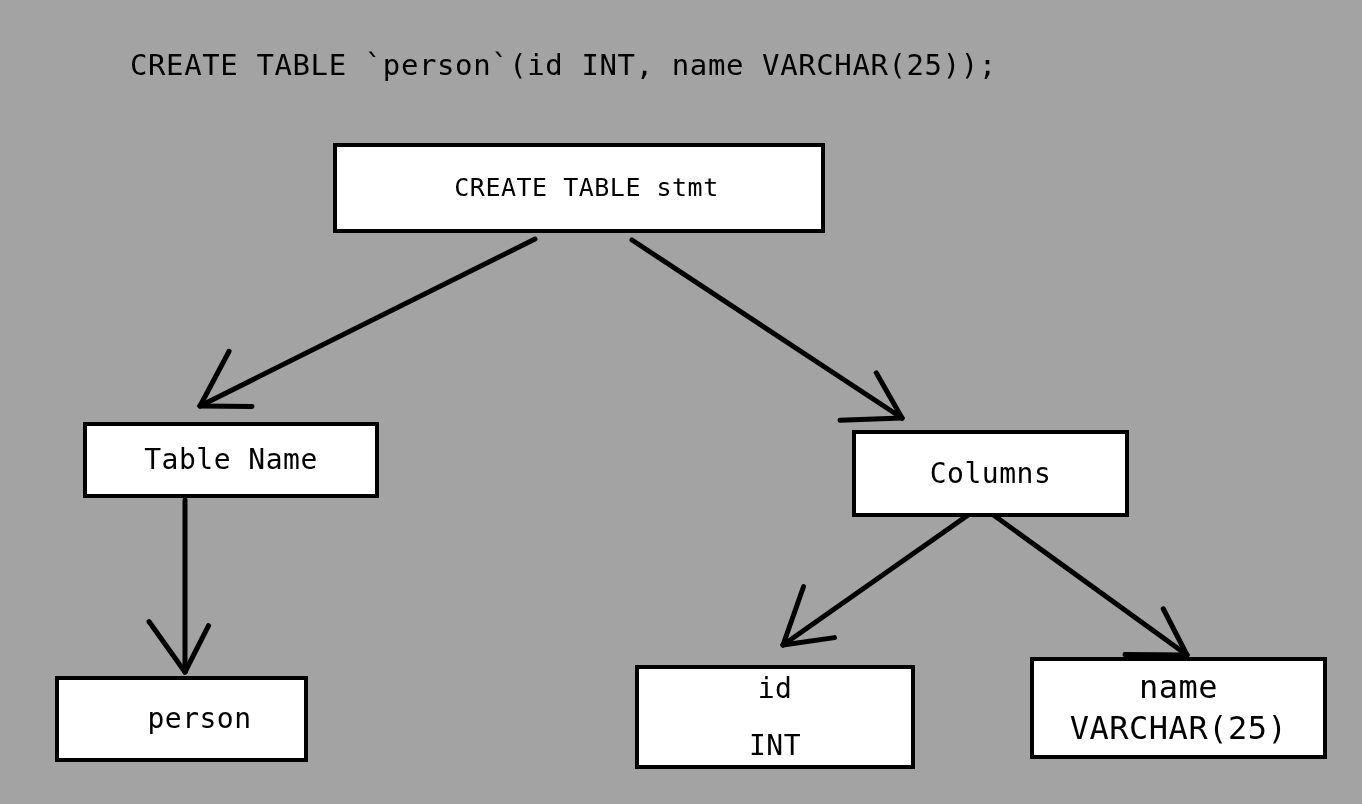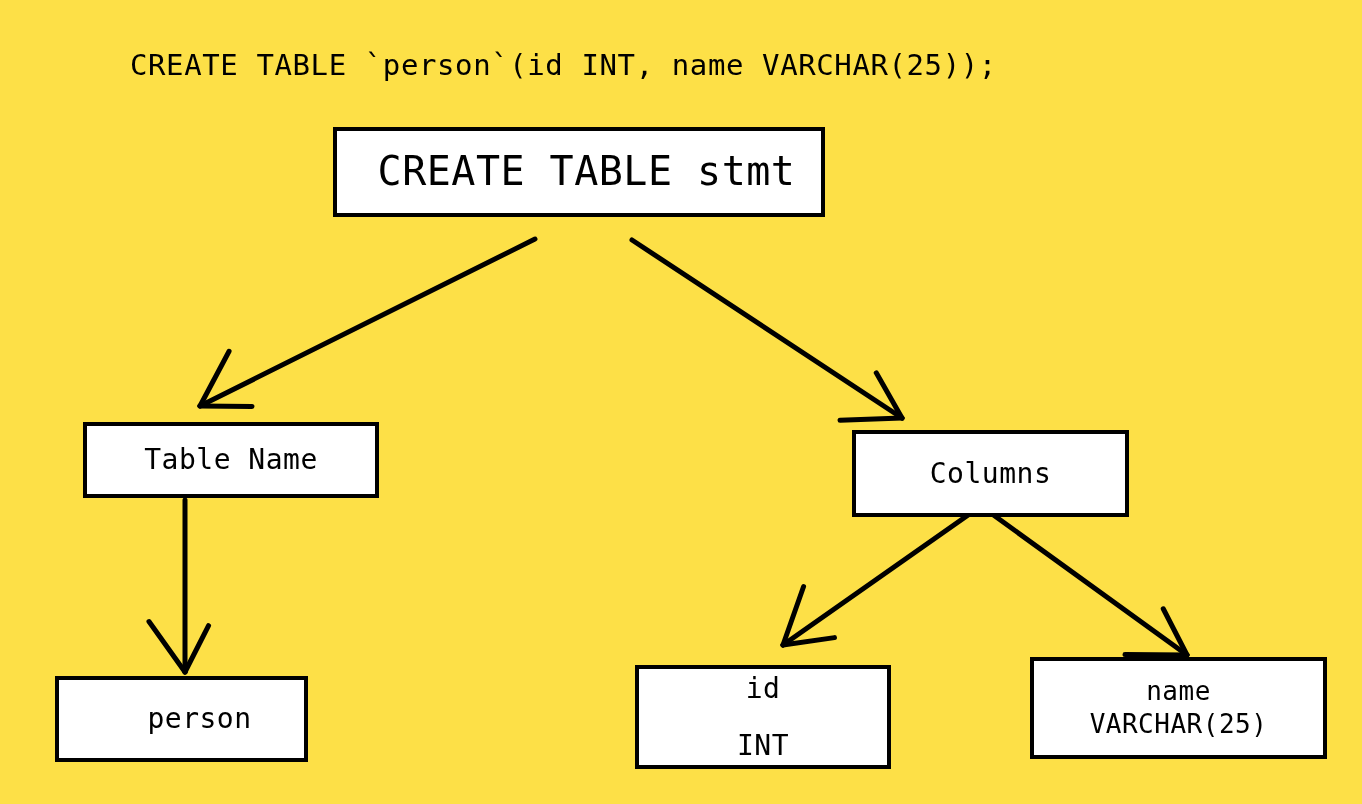--- a/index.html
+++ b/index.html
@@ -8,21 +8,21 @@
     padding: 0;
     background: #ffffff;
   }
   body {
     font-family: "DejaVu Sans Mono", "Liberation Mono", monospace;
   }
   #canvas {
     position: relative;
     width: 1362px;
     height: 804px;
-    background: #fde047;
+    background: #a3a3a3;
     overflow: hidden;
   }
   #edges {
     position: absolute;
     left: 0;
     top: 0;
     width: 1362px;
     height: 804px;
     pointer-events: none;
   }
@@ -49,26 +49,26 @@
     left: 130px;
     top: 50px;
     white-space: pre;
     font-size: 29px;
     line-height: 1.1;
     letter-spacing: 0.6px;
     color: #000000;
     z-index: 2;
   }
   
-  #node-root      { left: 333px; top: 127px;  width: 492px; height: 90px;  font-size: 40px; padding-left: 15px; }
+  #node-root      { left: 333px; top: 143px;  width: 492px; height: 90px;  font-size: 25px; padding-left: 15px; }
   #node-tablename { left: 43px;  top: 422px;  width: 296px; height: 76px;  font-size: 28px; margin-left: 40px; }
   #node-columns   { left: 852px; top: 430px;  width: 277px; height: 87px;  font-size: 28px; }
   #node-person    { left: 55px;  top: 676px;  width: 253px; height: 86px;  font-size: 28px; padding-left: 36px; }
-  #node-id        { left: 635px; top: 665px;  width: 256px; height: 104px; font-size: 28px; gap: 21px; }
-  #node-name      { left: 1030px;top: 657px;  width: 297px; height: 102px; font-size: 26px; }
+  #node-id        { left: 635px; top: 665px;  width: 280px; height: 104px; font-size: 28px; gap: 21px; }
+  #node-name      { left: 1030px;top: 657px;  width: 297px; height: 102px; font-size: 32px; }
 </style>
 </head>
 <body>
 
 <div id="canvas">
 
   <div id="title-text">CREATE TABLE `person`(id INT, name VARCHAR(25));</div>
 
   <svg id="edges" viewBox="0 0 1362 804" xmlns="http://www.w3.org/2000/svg">
     <g id="edge-group" stroke="#000000" stroke-width="5" fill="none" stroke-linecap="round" stroke-linejoin="round">

